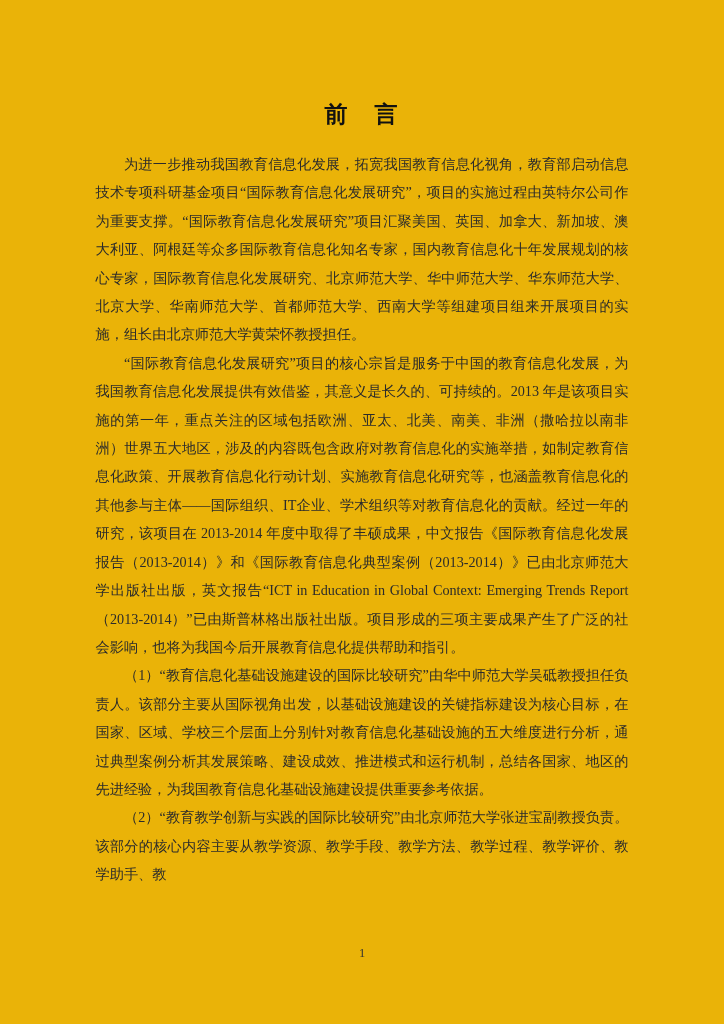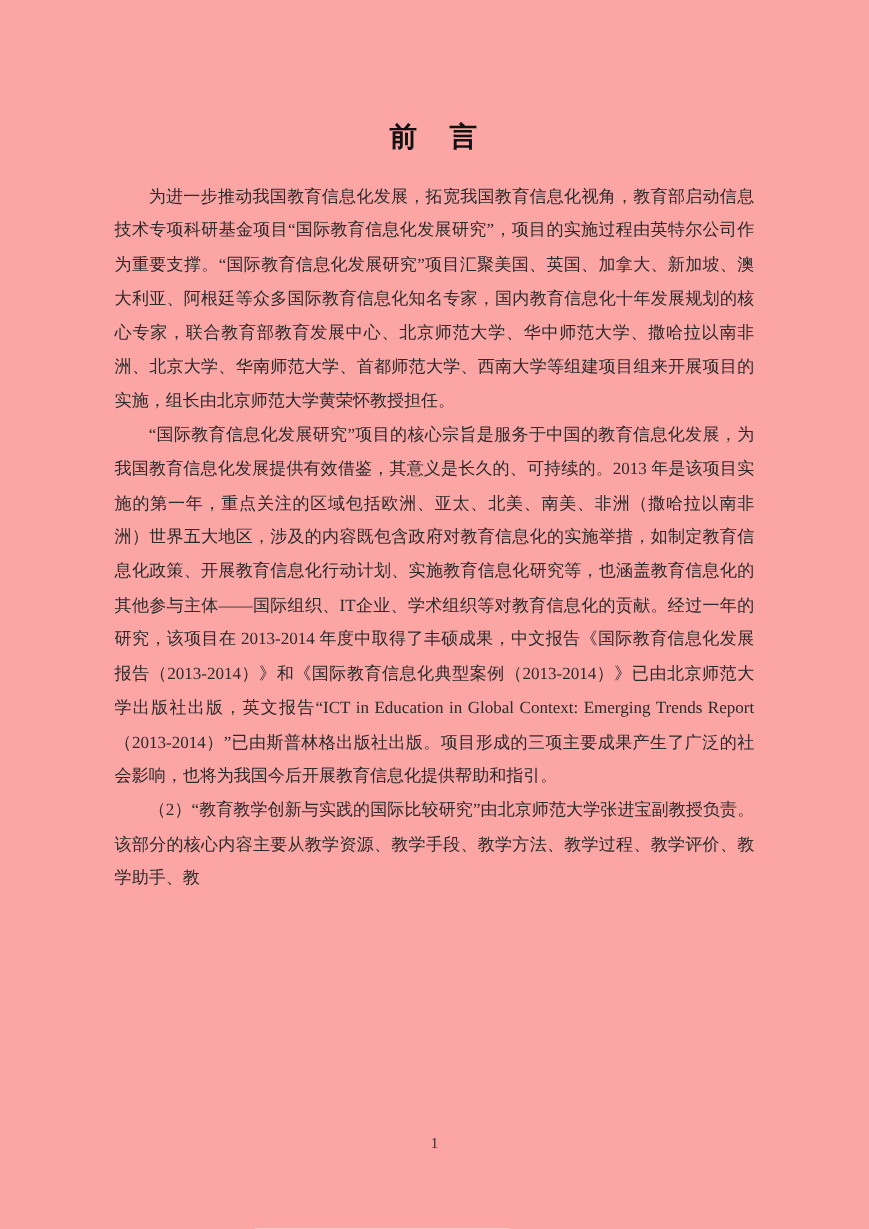--- a/index.html
+++ b/index.html
@@ -5,21 +5,21 @@
   html, body {
     margin: 0;
     padding: 0;
     background: #ffffff;
   }
   .page {
     position: relative;
     width: 724px;
     height: 1024px;
     margin: 0 auto;
-    background: #fca5a5;
+    background: #eab308;
     font-family: "Liberation Serif", "DejaVu Serif", serif;
     color: #2b2b2b;
     overflow: hidden;
     box-sizing: border-box;
   }
   .doc-title {
     margin: 0;
     padding-top: 98px;
     text-align: center;
     font-size: 23px;
@@ -53,19 +53,20 @@
     color: #333333;
   }
 </style>
 </head>
 <body>
 
 <div class="page">
   <h1 class="doc-title">前　言</h1>
 
   <div class="doc-body">
-    <p>为进一步推动我国教育信息化发展，拓宽我国教育信息化视角，教育部启动信息技术专项科研基金项目“国际教育信息化发展研究”，项目的实施过程由英特尔公司作为重要支撑。“国际教育信息化发展研究”项目汇聚美国、英国、加拿大、新加坡、澳大利亚、阿根廷等众多国际教育信息化知名专家，国内教育信息化十年发展规划的核心专家，联合教育部教育发展中心、北京师范大学、华中师范大学、撒哈拉以南非洲、北京大学、华南师范大学、首都师范大学、西南大学等组建项目组来开展项目的实施，组长由北京师范大学黄荣怀教授担任。</p>
+    <p>为进一步推动我国教育信息化发展，拓宽我国教育信息化视角，教育部启动信息技术专项科研基金项目“国际教育信息化发展研究”，项目的实施过程由英特尔公司作为重要支撑。“国际教育信息化发展研究”项目汇聚美国、英国、加拿大、新加坡、澳大利亚、阿根廷等众多国际教育信息化知名专家，国内教育信息化十年发展规划的核心专家，国际教育信息化发展研究、北京师范大学、华中师范大学、华东师范大学、北京大学、华南师范大学、首都师范大学、西南大学等组建项目组来开展项目的实施，组长由北京师范大学黄荣怀教授担任。</p>
     <p>“国际教育信息化发展研究”项目的核心宗旨是服务于中国的教育信息化发展，为我国教育信息化发展提供有效借鉴，其意义是长久的、可持续的。2013 年是该项目实施的第一年，重点关注的区域包括欧洲、亚太、北美、南美、非洲（撒哈拉以南非洲）世界五大地区，涉及的内容既包含政府对教育信息化的实施举措，如制定教育信息化政策、开展教育信息化行动计划、实施教育信息化研究等，也涵盖教育信息化的其他参与主体——国际组织、IT企业、学术组织等对教育信息化的贡献。经过一年的研究，该项目在 2013-2014 年度中取得了丰硕成果，中文报告《国际教育信息化发展报告（2013-2014）》和《国际教育信息化典型案例（2013-2014）》已由北京师范大学出版社出版，英文报告“ICT in Education in Global Context: Emerging Trends Report（2013-2014）”已由斯普林格出版社出版。项目形成的三项主要成果产生了广泛的社会影响，也将为我国今后开展教育信息化提供帮助和指引。</p>
+    <p>（1）“教育信息化基础设施建设的国际比较研究”由华中师范大学吴砥教授担任负责人。该部分主要从国际视角出发，以基础设施建设的关键指标建设为核心目标，在国家、区域、学校三个层面上分别针对教育信息化基础设施的五大维度进行分析，通过典型案例分析其发展策略、建设成效、推进模式和运行机制，总结各国家、地区的先进经验，为我国教育信息化基础设施建设提供重要参考依据。</p>
     <p>（2）“教育教学创新与实践的国际比较研究”由北京师范大学张进宝副教授负责。该部分的核心内容主要从教学资源、教学手段、教学方法、教学过程、教学评价、教学助手、教</p>
   </div>
 
   <div class="page-footer">1</div>
 </div>
 
 </body></html>

